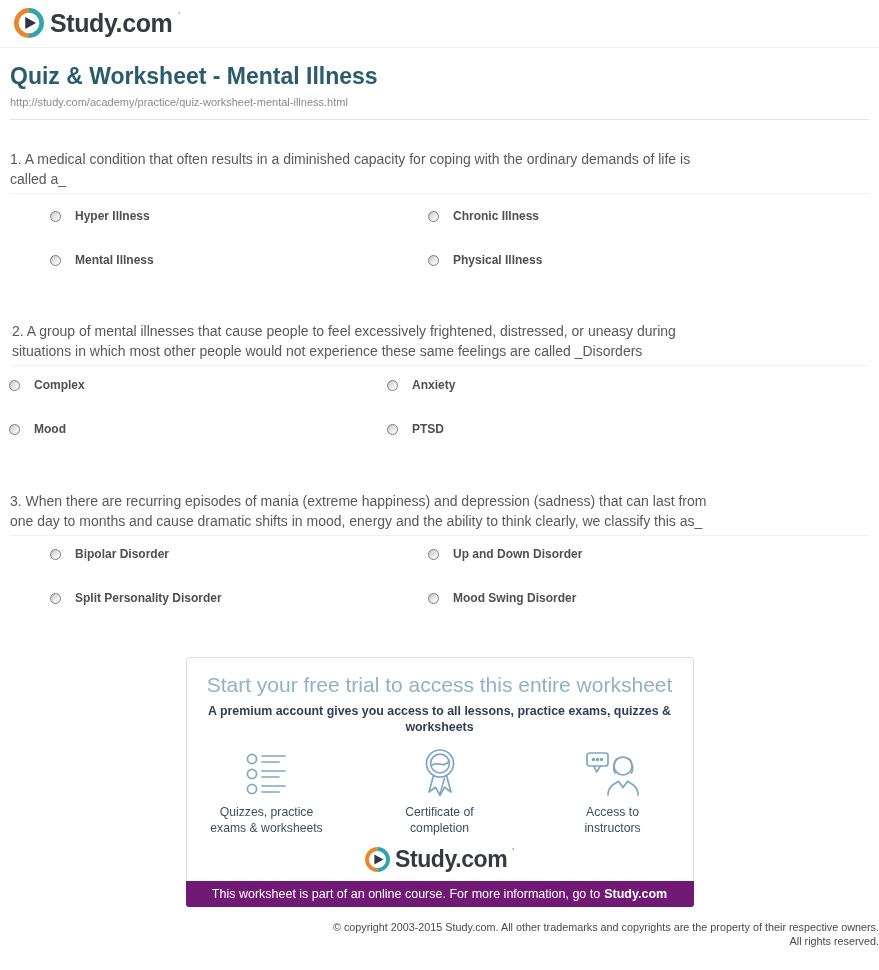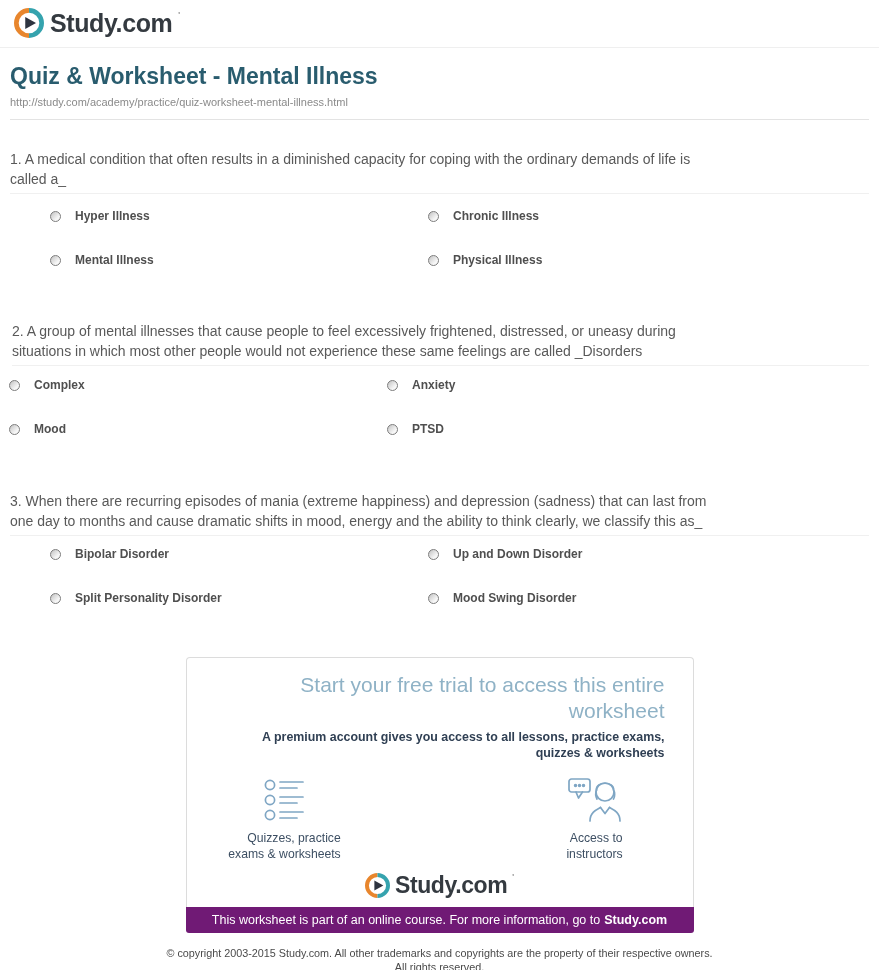--- a/index.html
+++ b/index.html
@@ -33,38 +33,38 @@
     border:1px solid #7d7d7d;
     background:linear-gradient(135deg,#c2c2c2 0%,#f7f7f7 70%);
     margin-right:14px; flex:none;
   }
   .opt-label { font-size:12px; font-weight:bold; color:#4f4f4f; }
   
   .trial-outer { width:508px; margin:52px auto 0; }
   .trial-box {
     border:1px solid #dcdcdc; border-bottom:none;
     border-radius:4px 4px 0 0;
-    padding:14px 28px 8px; text-align:right;
+    padding:14px 10px 8px; text-align:center;
   }
   .trial-heading { font-size:21px; line-height:26px; color:#8fb2c6; font-weight:400; }
   .trial-sub { margin-top:5px; font-size:12.4px; line-height:16px; color:#2f3f53; font-weight:600; }
   .features { display:flex; justify-content:space-between; padding:0 6px; margin-top:14px; }
   .feature { width:128px; display:flex; flex-direction:column; align-items:center; }
   .feature .ficon { height:48px; display:flex; align-items:flex-end; justify-content:center; }
   .flabel { margin-top:7px; font-size:12.2px; line-height:16px; color:#3d4f63; }
   .trial-logo { margin-top:9px; display:flex; justify-content:center; align-items:center; gap:5px; height:28px; }
   .trial-logo .logo-text { font-size:23px; }
   .banner {
     height:26px; line-height:26px; background:#701a75;
     border-radius:0 0 3px 3px; text-align:center;
     color:#fff; font-size:12.5px;
   }
   .banner b { margin-left:4px; font-weight:bold; cursor:pointer; }
   
-  .copyright { margin-top:13px; text-align:center; font-size:10.8px; line-height:14px; color:#4a4a4a; }
+  .copyright { margin-top:13px; text-align:right; font-size:10.8px; line-height:14px; color:#4a4a4a; }
   svg { display:block; }
 </style>
 </head>
 <body>
 
 <div class="header">
   <div class="logo">
     <span>
       <svg width="30" height="30" viewBox="0 0 32 32">
         <path d="M16 2.5 A13.5 13.5 0 0 0 16 29.5" fill="none" stroke="#e8862d" stroke-width="5"></path>
@@ -165,20 +165,35 @@
             <circle cx="8" cy="38" r="4.6"></circle>
             <path d="M18 35 H41 M18 41 H35"></path>
           </svg>
         </span>
         <div class="flabel">
           <div>Quizzes, practice</div>
           <div>exams &amp; worksheets</div>
         </div>
       </div>
 
+      <div class="feature">
+        <span class="ficon">
+          <svg width="40" height="50" viewBox="0 0 40 50" fill="none" stroke="#7fa6c4" stroke-width="1.7" stroke-linecap="round" stroke-linejoin="round">
+            <path d="M13.5 28.5 L9 45 L15.5 40.2 L19.8 48 L24.5 31.5" fill="#fff"></path>
+            <path d="M26.5 28.5 L31 45 L24.5 40.2 L20.2 48" fill="#fff"></path>
+            <circle cx="20" cy="16.5" r="13.5" fill="#fff"></circle>
+            <circle cx="20" cy="16.5" r="9.4"></circle>
+            <path d="M11.8 18.5 C15.5 13.5 24.5 21.5 28.2 14.8"></path>
+          </svg>
+        </span>
+        <div class="flabel">
+          <div>Certificate of</div>
+          <div>completion</div>
+        </div>
+      </div>
 
       <div class="feature">
         <span class="ficon">
           <svg width="56" height="48" viewBox="0 0 56 48" fill="none" stroke="#7fa6c4" stroke-width="1.7" stroke-linecap="round" stroke-linejoin="round">
             <rect x="2" y="4" width="21" height="13" rx="2.5"></rect>
             <path d="M9 17 L11.5 23 L15.5 17"></path>
             <circle cx="8.5" cy="10.5" r="0.9" fill="#7fa6c4"></circle>
             <circle cx="12.5" cy="10.5" r="0.9" fill="#7fa6c4"></circle>
             <circle cx="16.5" cy="10.5" r="0.9" fill="#7fa6c4"></circle>
             <circle cx="38" cy="17" r="9"></circle>

